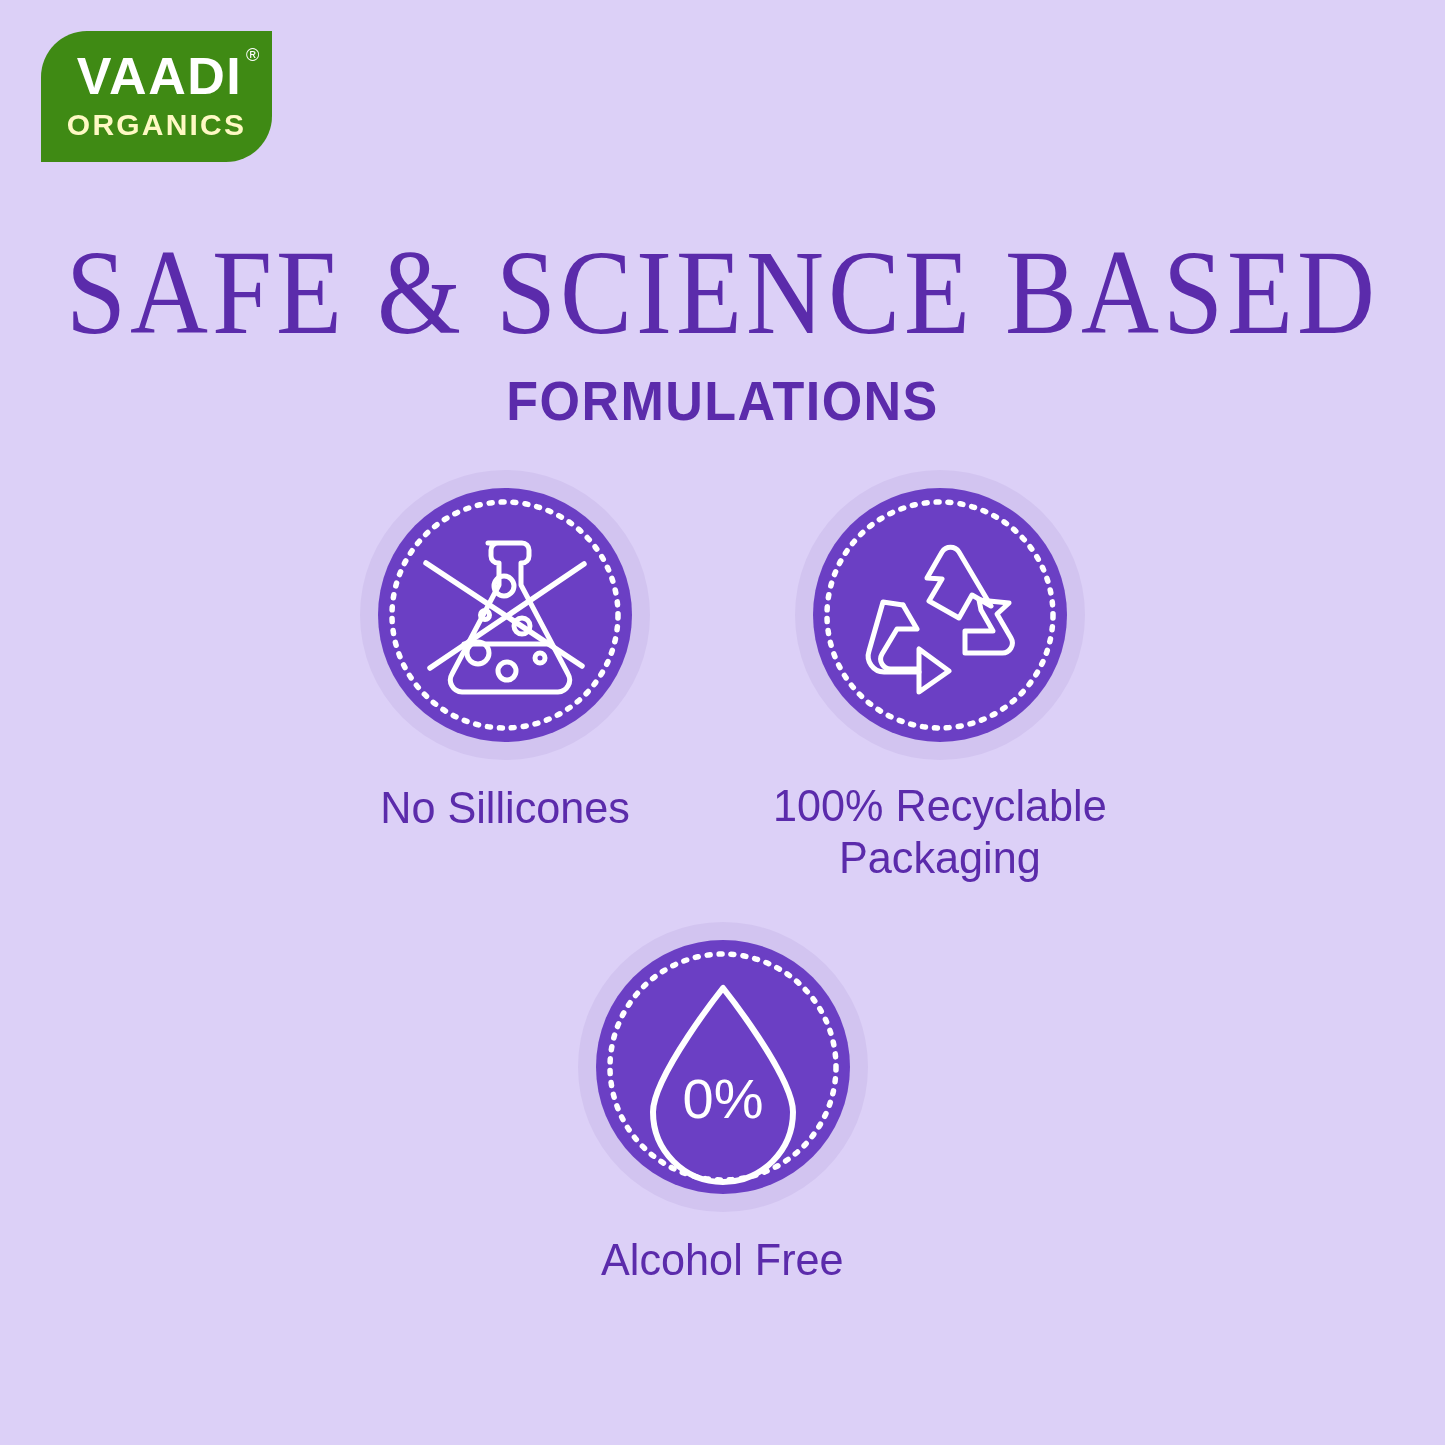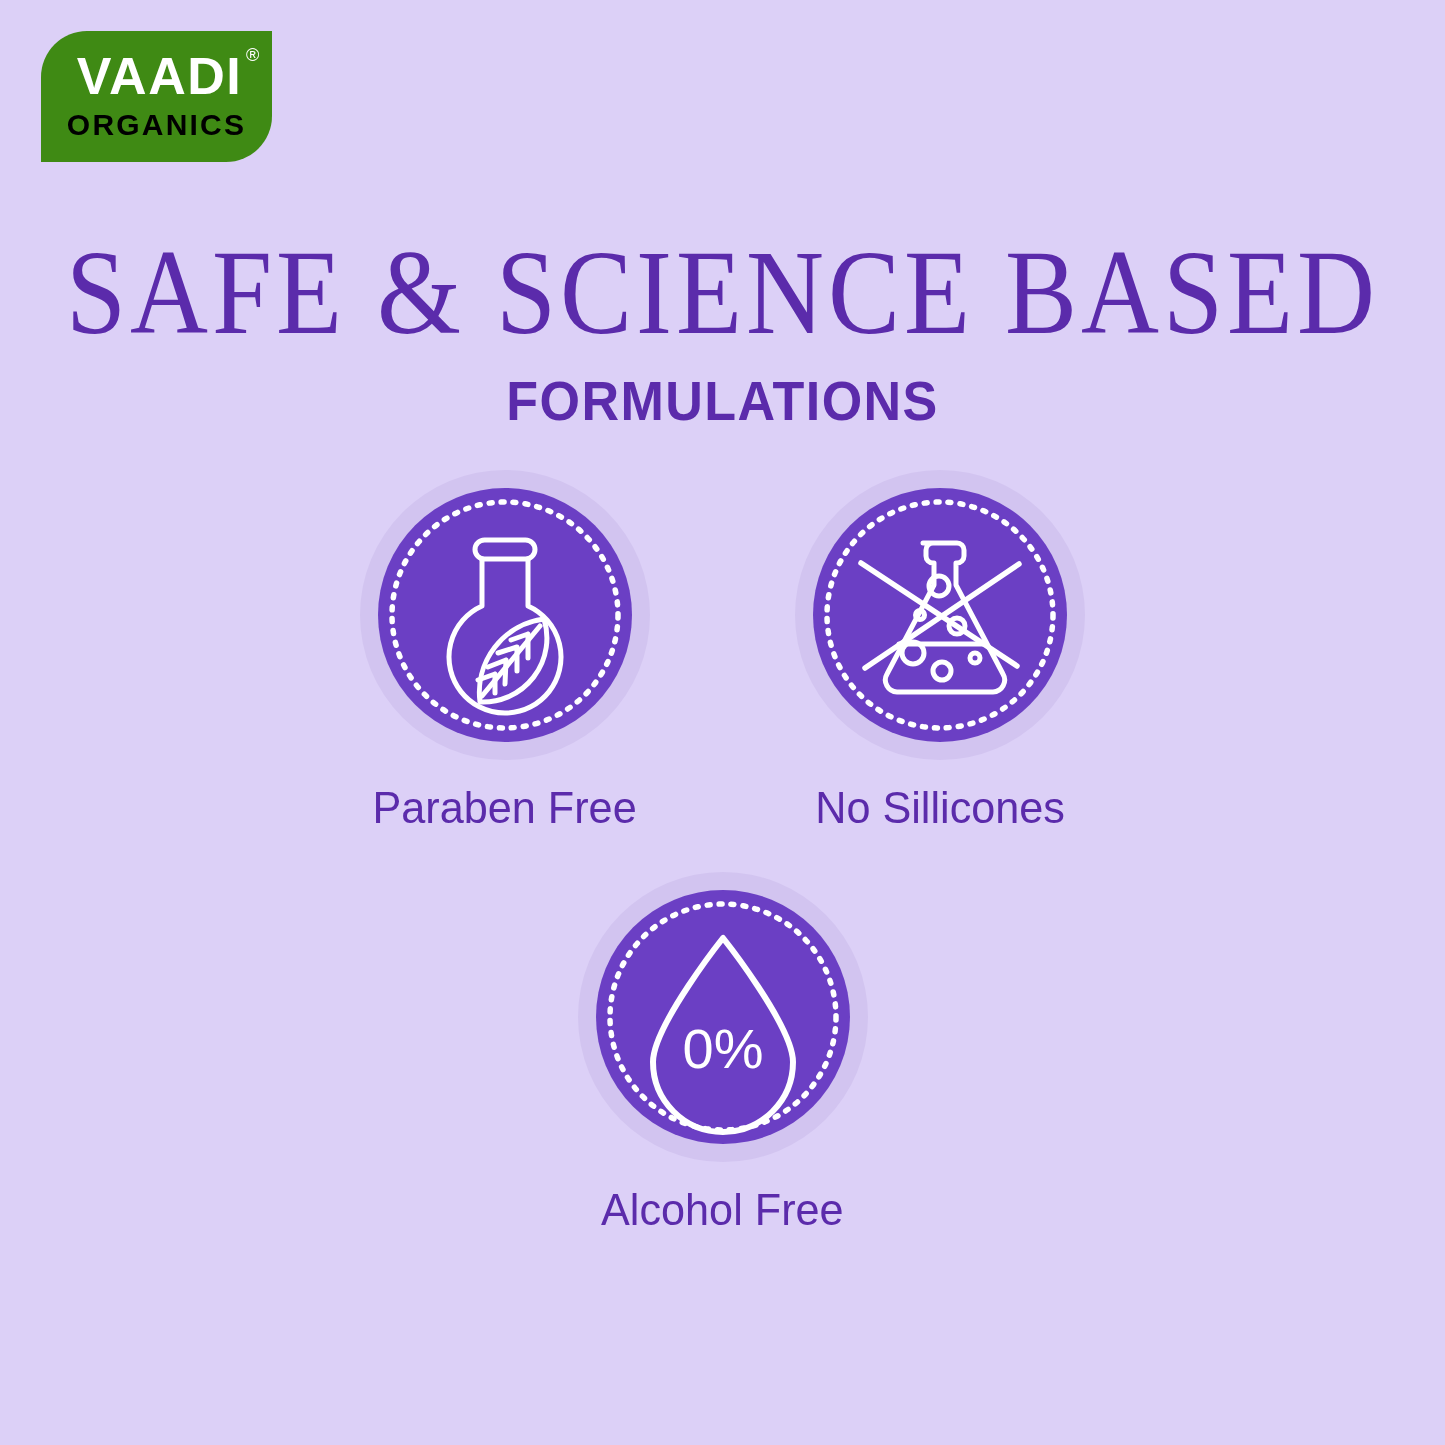--- a/index.html
+++ b/index.html
@@ -31,21 +31,21 @@
     line-height:1;
     font-family:"Liberation Sans", sans-serif;
     margin-left:6px;
   }
   .logo-reg{
     position:absolute;top:-4px;right:-17px;
     font-size:18px;font-weight:normal;
     letter-spacing:0;
   }
   .logo-line2{
-    color:#000000;
+    color:#fef9c3;
     font-size:30px;
     font-weight:bold;
     letter-spacing:2.2px;
     line-height:1;
     margin-top:8px;
     font-family:"Liberation Sans", sans-serif;
   }
 
   
   .headline{
@@ -134,42 +134,20 @@
   <div class="logo-line2">ORGANICS</div>
 </div>
 
 <div class="headline">SAFE &amp; SCIENCE BASED</div>
 <div class="subhead">FORMULATIONS</div>
 
 <div class="grid">
 
   <div class="row row-1">
 
-    <div class="cell">
-      <div class="badge">
-        <div class="halo"></div>
-        <div class="disc"></div>
-        <svg width="254" height="254" viewBox="0 0 254 254">
-          <g fill="none" stroke="#ffffff" stroke-width="2.6">
-            <circle cx="127" cy="127" r="113" stroke-dasharray="3 9" stroke-linecap="round" stroke-width="5.5"></circle>
-          </g>
-          <g fill="none" stroke="#ffffff" stroke-width="5" stroke-linecap="round" stroke-linejoin="round">
-            <rect x="97" y="52" width="60" height="19" rx="9.5"></rect>
-            <path d="M104 71 L104 118 A56 56 0 1 0 150 118 L150 71"></path>
-            <path d="M166 131 A64 64 0 0 1 102 214 A74 74 0 0 1 166 131 Z"></path>
-            <path d="M162 138 L104 208"></path>
-            <path d="M150 146 L150 170 M150 146 L133 152"></path>
-            <path d="M139 159 L139 183 M139 159 L120 165"></path>
-            <path d="M128 172 L127 196 M128 172 L110 179"></path>
-            <path d="M117 186 L117 205 M117 186 L100 192"></path>
-          </g>
-        </svg>
-      </div>
-      <div class="label">Paraben Free</div>
-    </div>
 
     <div class="cell">
       <div class="badge">
         <div class="halo"></div>
         <div class="disc"></div>
         <svg width="254" height="254" viewBox="0 0 254 254">
           <g fill="none" stroke="#ffffff">
             <circle cx="127" cy="127" r="113" stroke-dasharray="3 9" stroke-linecap="round" stroke-width="5.5"></circle>
           </g>
           <g fill="none" stroke="#ffffff" stroke-width="5" stroke-linecap="round" stroke-linejoin="round">
@@ -184,35 +162,59 @@
           </g>
           <g fill="none" stroke="#ffffff" stroke-width="5.5" stroke-linecap="round">
             <path d="M48 75 L204 178"></path>
             <path d="M206 76 L52 180"></path>
           </g>
         </svg>
       </div>
       <div class="label">No Sillicones</div>
     </div>
 
-
-  </div>
-
-  <div class="row row-2">
-
-
-
     <div class="cell">
       <div class="badge">
         <div class="halo"></div>
         <div class="disc"></div>
         <svg width="254" height="254" viewBox="0 0 254 254">
           <g fill="none" stroke="#ffffff">
             <circle cx="127" cy="127" r="113" stroke-dasharray="3 9" stroke-linecap="round" stroke-width="5.5"></circle>
           </g>
+          <g fill="none" stroke="#ffffff" stroke-width="5" stroke-linejoin="round" stroke-linecap="round">
+
+            <path d="M114 90 L129 64 a10 10 0 0 1 17 0 L178 118 L159 107 L146 130 L116 113 L129 91 Z"></path>
+
+            <path d="M166 112 L196 115 L184 126 L198 150 a10 10 0 0 1 -9 15 L152 165 L152 143 L180 143 L168 122 Z"></path>
+
+            <path d="M90 117 L104 141 L84 141 L69 166 a10 10 0 0 0 9 15 L106 181 L106 204 L136 183 L106 161 L106 181"></path>
+            <path d="M90 117 L70 114 L56 163 a16 16 0 0 0 15 21 L106 184"></path>
+          </g>
+        </svg>
+      </div>
+      <div class="label two-line">
+        <div>100% Recyclable</div>
+        <div>Packaging</div>
+      </div>
+    </div>
+
+  </div>
+
+  <div class="row row-2">
+
+
+
+    <div class="cell">
+      <div class="badge">
+        <div class="halo"></div>
+        <div class="disc"></div>
+        <svg width="254" height="254" viewBox="0 0 254 254">
+          <g fill="none" stroke="#ffffff">
+            <circle cx="127" cy="127" r="113" stroke-dasharray="3 9" stroke-linecap="round" stroke-width="5.5"></circle>
+          </g>
           <g fill="none" stroke="#ffffff" stroke-width="6" stroke-linejoin="round" stroke-linecap="round">
             <path d="M127 48 C127 48 57 136 57 172 a70 70 0 0 0 140 0 C197 136 127 48 127 48 Z"></path>
           </g>
           <text x="127" y="178" text-anchor="middle" fill="#ffffff" font-family="&quot;Liberation Sans&quot;, sans-serif" font-size="56">0%</text>
         </svg>
       </div>
       <div class="label">Alcohol Free</div>
     </div>
 
   </div>

